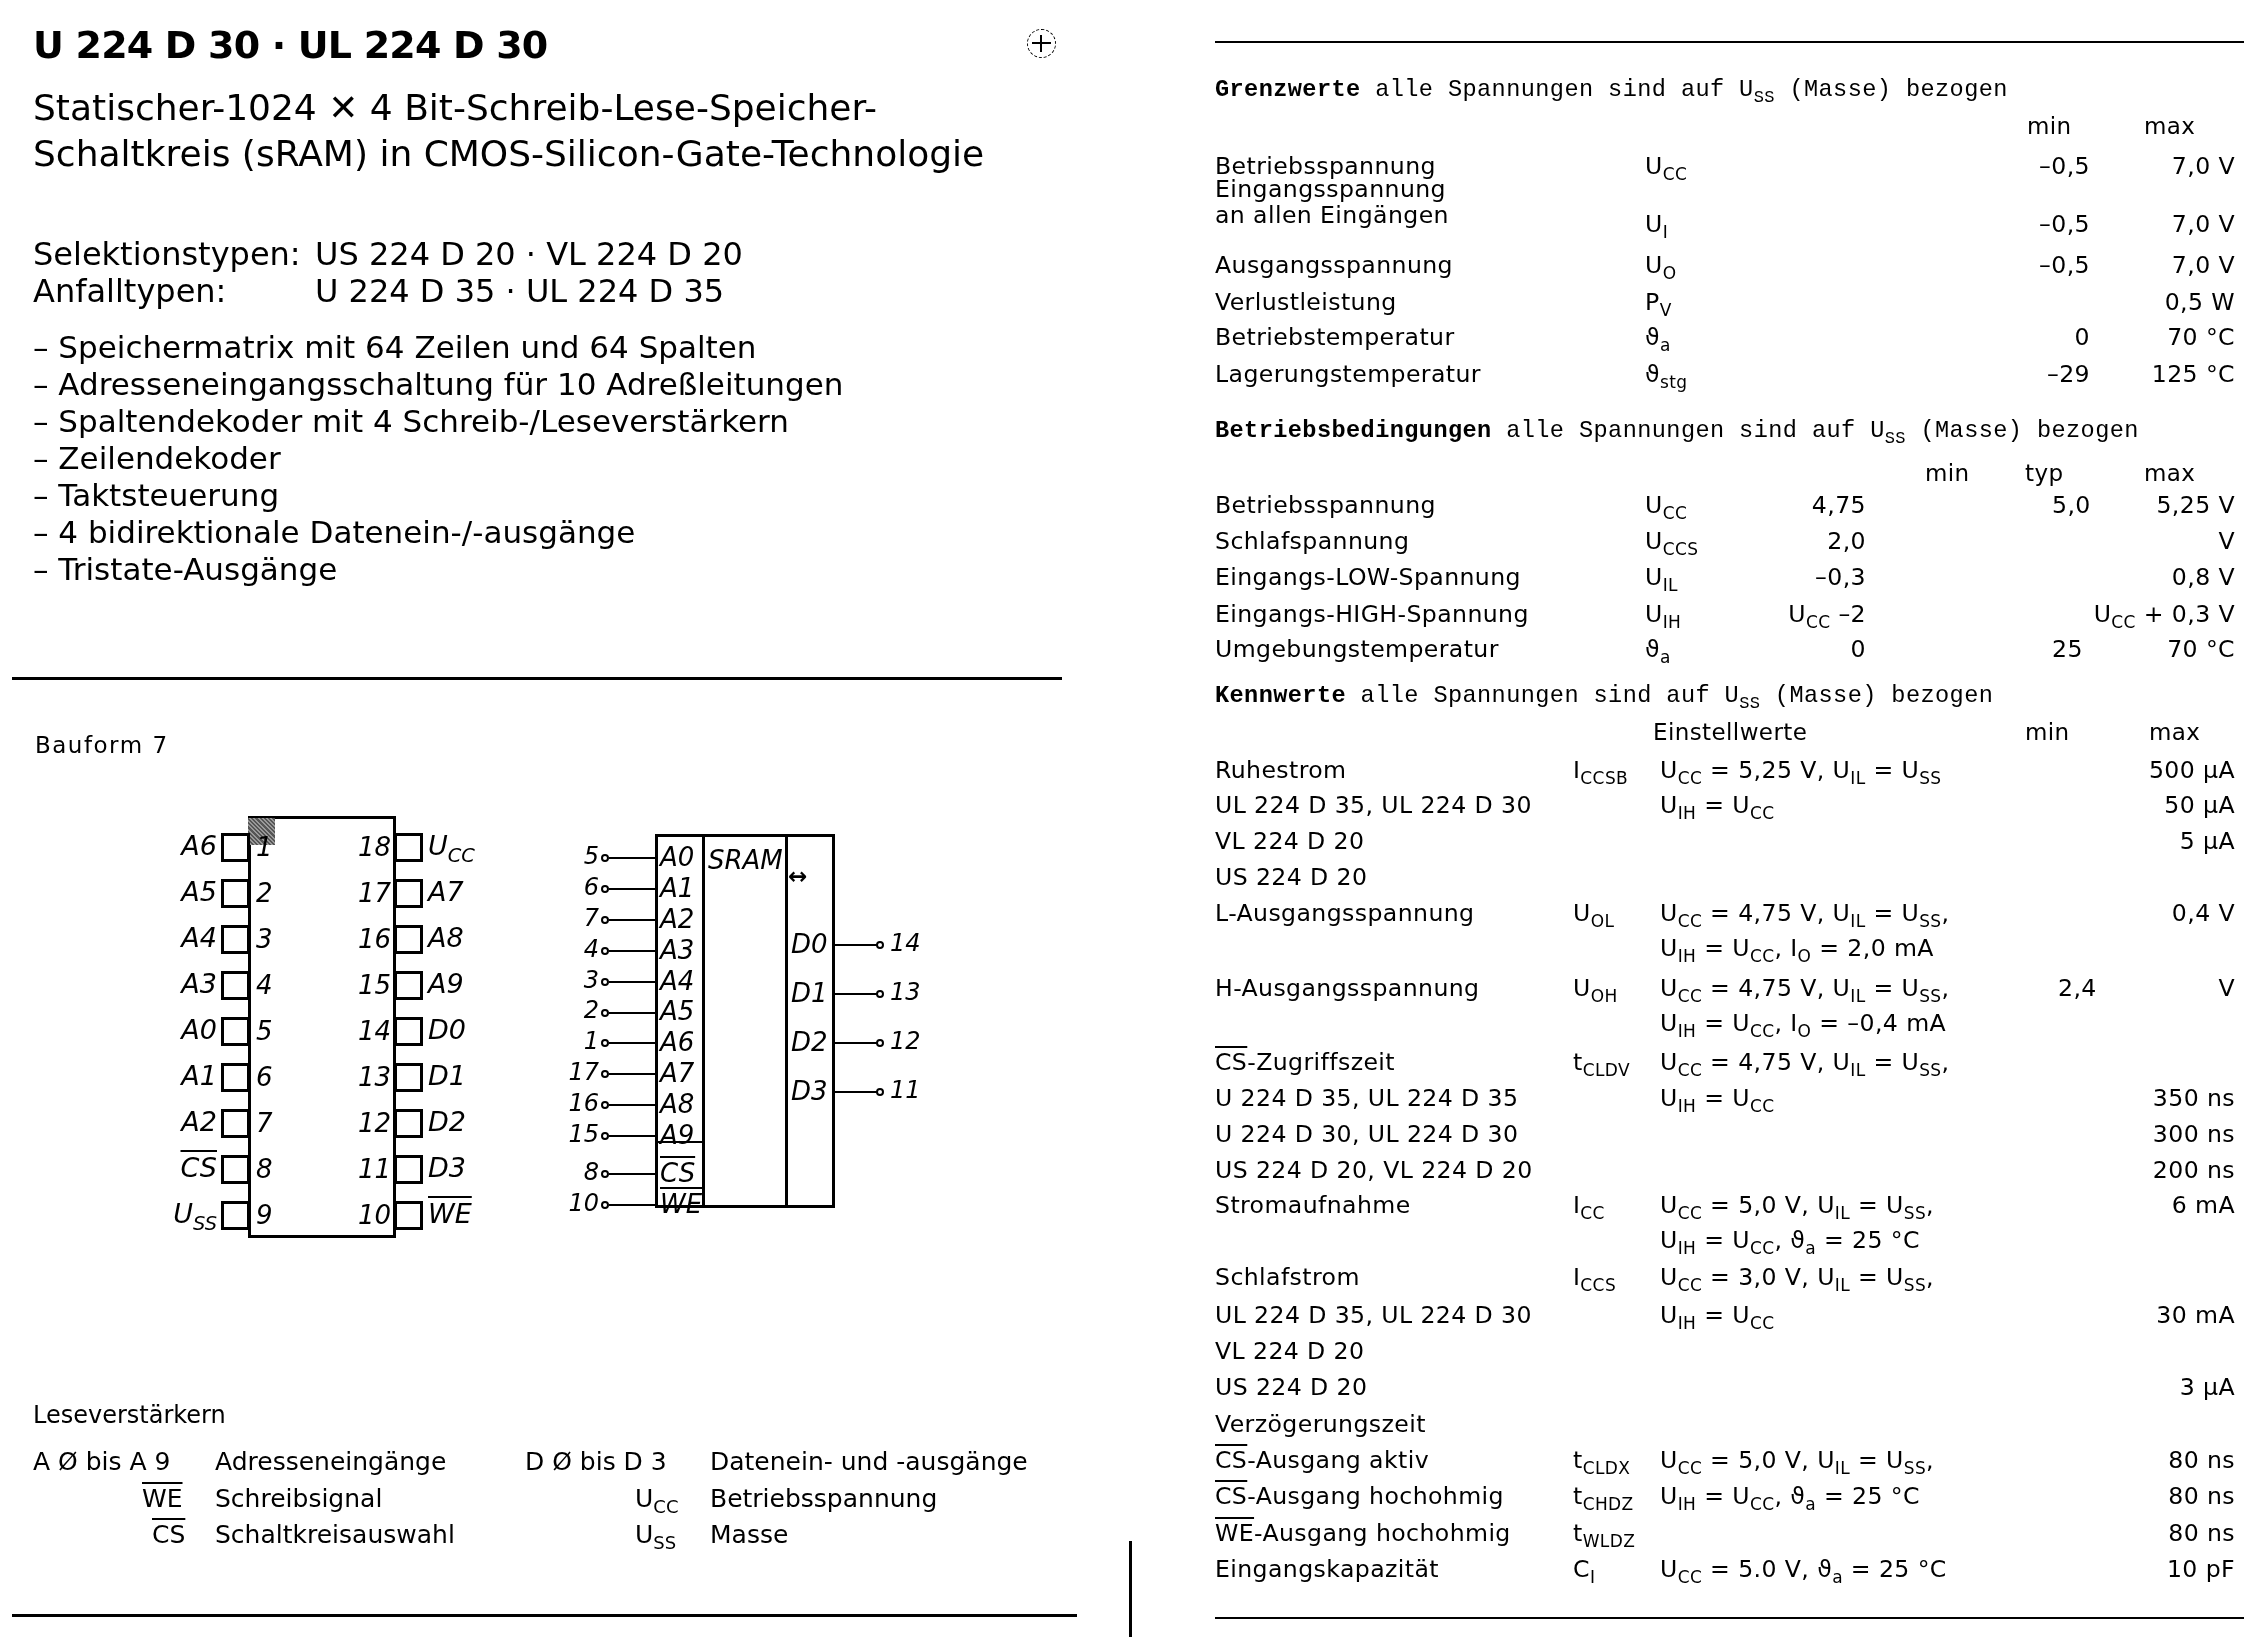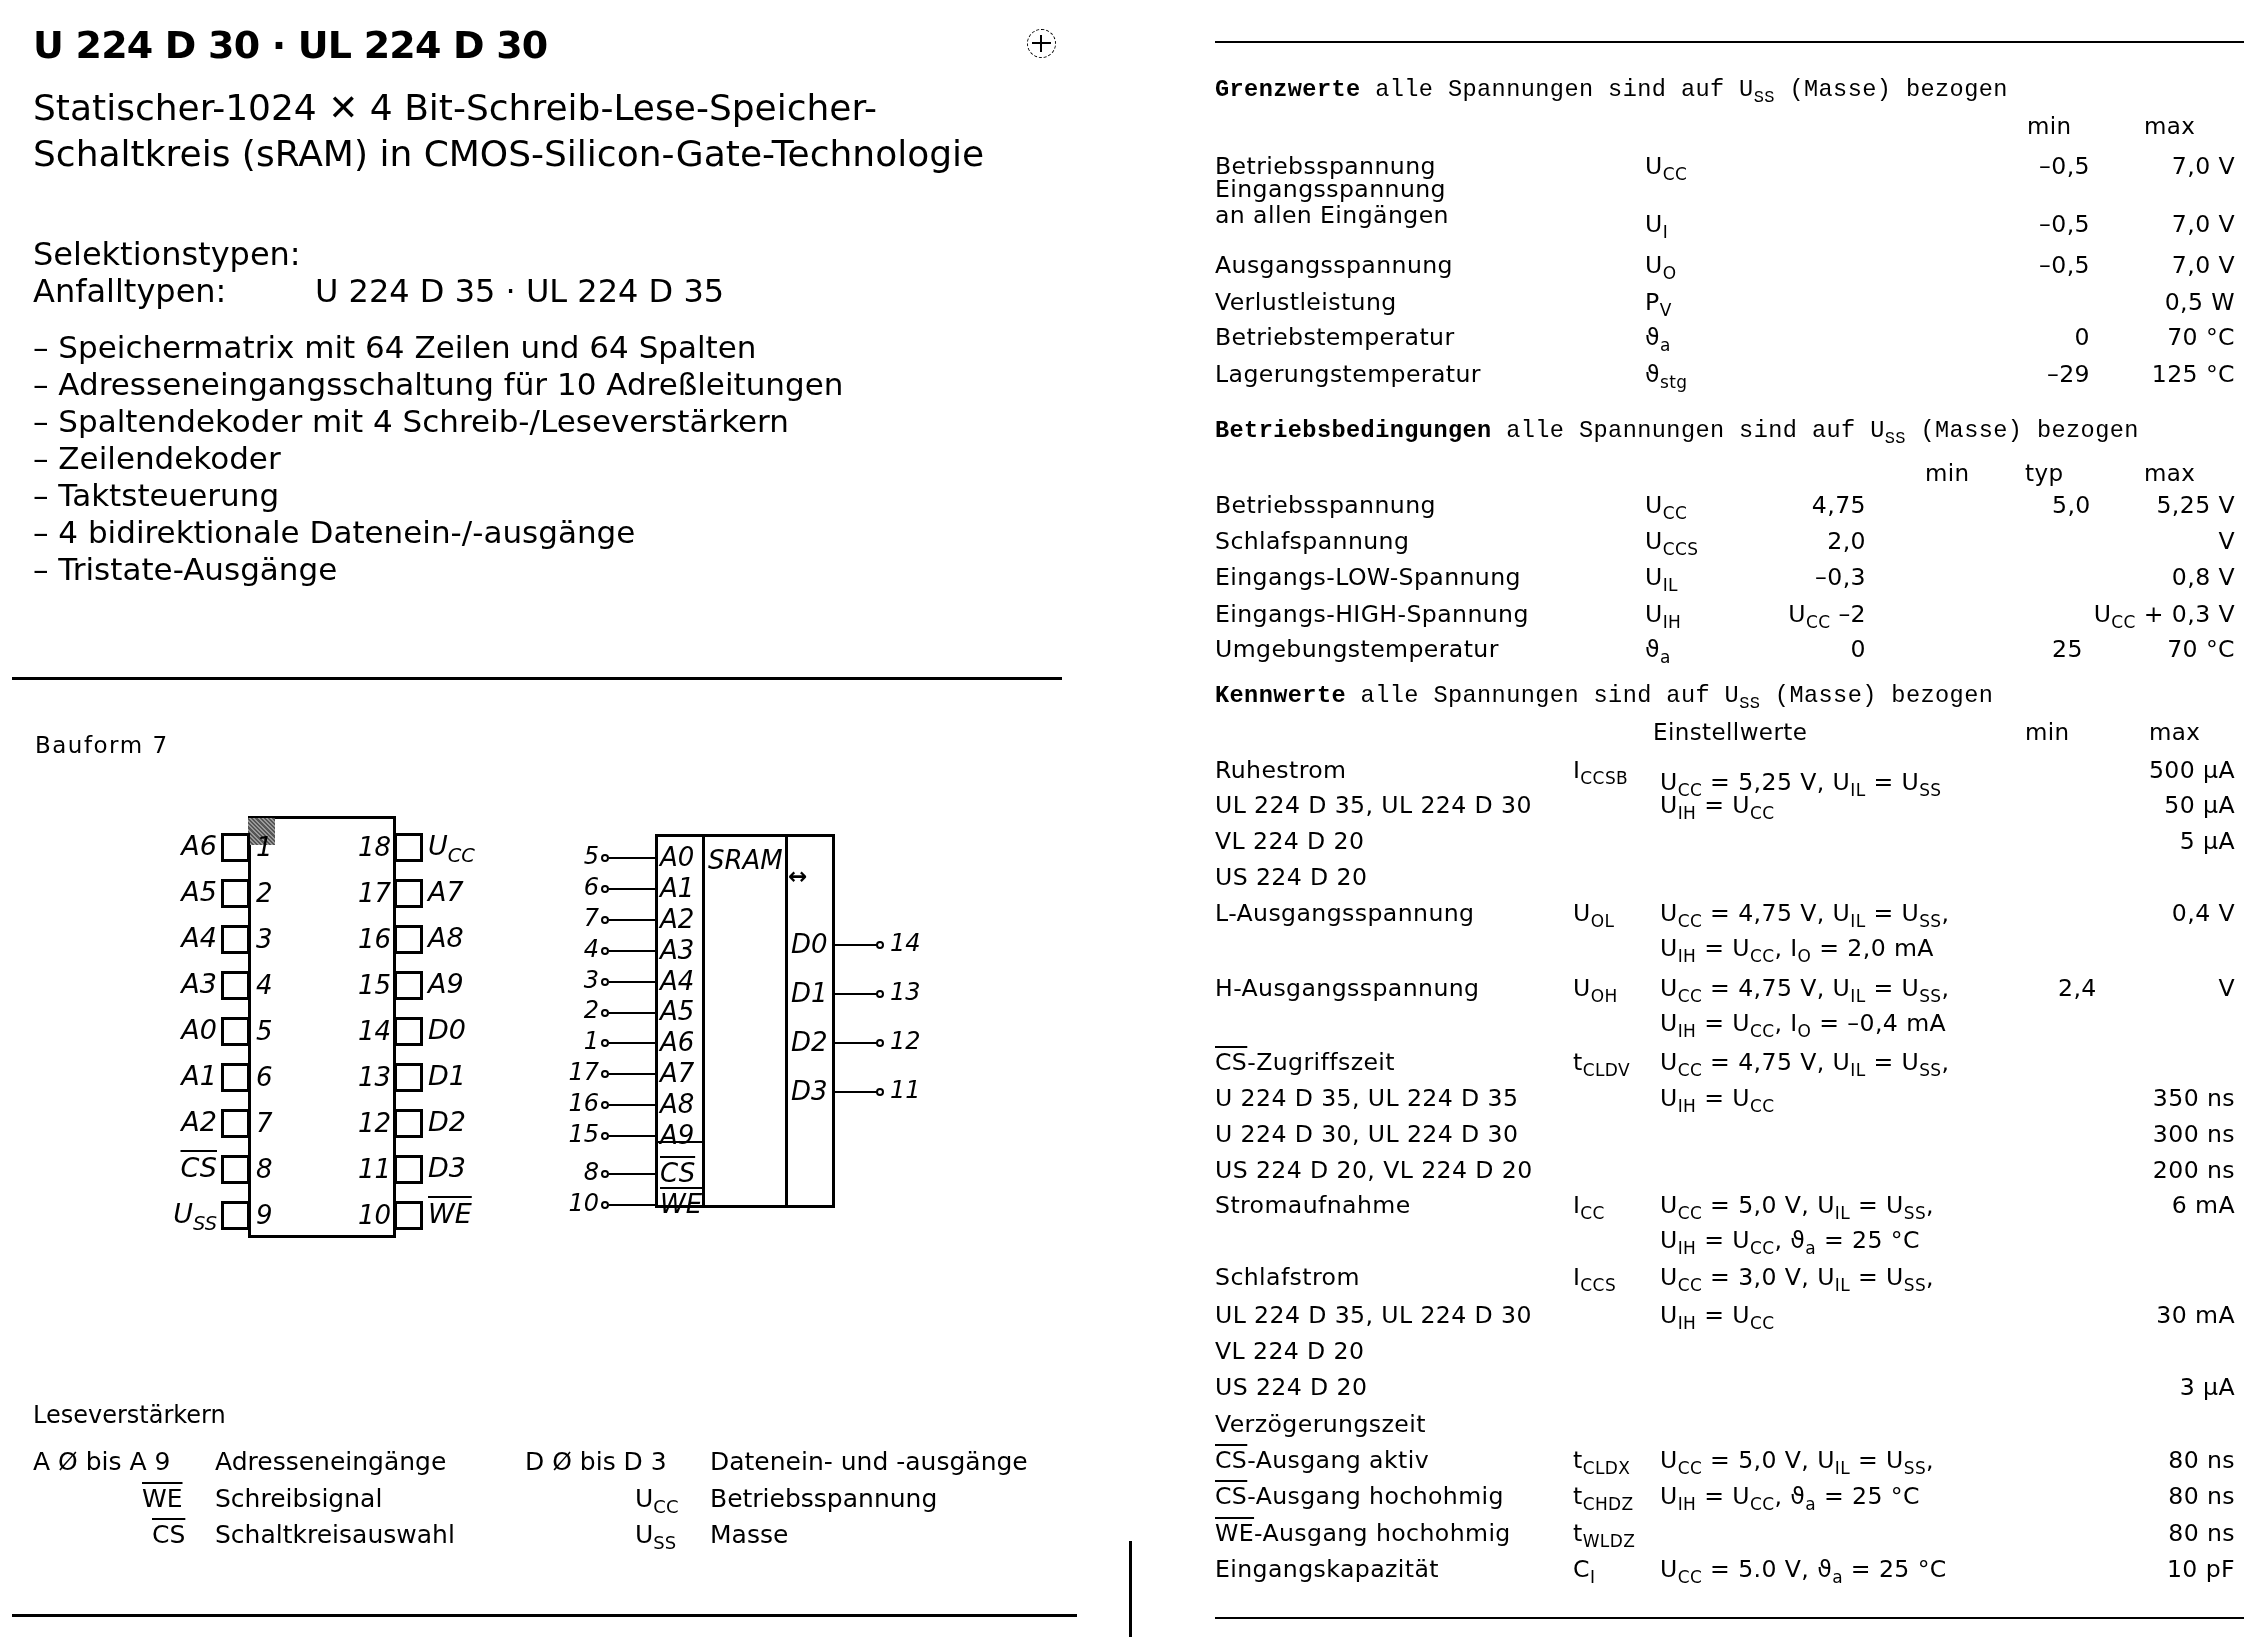--- a/index.html
+++ b/index.html
@@ -54,20 +54,21 @@
 <body>
 
 <div id="title" class="abs">U 224 D 30 · UL 224 D 30</div>
 <div id="reg-mark" class="abs"></div>
 
 <div id="subtitle" class="abs">Statischer-1024 ✕ 4 Bit-Schreib-Lese-Speicher-Schaltkreis (sRAM) in CMOS-Silicon-Gate-Technologie</div>
 
 <div id="types" class="abs">
   <div class="row">
     <span class="lbl">Selektionstypen:</span>
+    <span>US 224 D 20 · VL 224 D 20</span>
   </div>
   <div class="row">
     <span class="lbl">Anfalltypen:</span>
     <span>U 224 D 35 · UL 224 D 35</span>
   </div>
 </div>
 
 <ul id="features" class="abs">
   <li>Speichermatrix mit 64 Zeilen und 64 Spalten</li>
   <li>Adresseneingangsschaltung für 10 Adreßleitungen</li>
@@ -332,21 +333,21 @@
 <div class="tbl-row" style="top:635px;">
     <div class="c" style="left:0;">Umgebungstemperatur</div>
     <div class="c" style="left:430px;">ϑ<sub>a</sub></div>
     <div class="c" style="right:369px;">0</div>
     <div class="c" style="left:837px;">25</div>
     <div class="c" style="right:0; width:183px; text-align:right;">70 °C</div>
   </div>
 <div class="tbl-row" style="top:756px;">
     <div class="c" style="left:0;">Ruhestrom</div>
     <div class="c" style="left:358px;">I<sub>CCSB</sub></div>
-    <div class="c" style="left:445px;margin-top:12px;">U<sub>CC</sub> = 5,25 V, U<sub>IL</sub> = U<sub>SS</sub></div>
+    <div class="c" style="left:445px;">U<sub>CC</sub> = 5,25 V, U<sub>IL</sub> = U<sub>SS</sub></div>
     <div class="c" style="left:843px;"></div>
     <div class="c" style="right:0; width:152px; text-align:right;">500 µA</div>
   </div>
 <div class="tbl-row" style="top:791px;">
     <div class="c" style="left:0;">UL 224 D 35, UL 224 D 30</div>
     <div class="c" style="left:358px;"></div>
     <div class="c" style="left:445px;">U<sub>IH</sub> = U<sub>CC</sub></div>
     <div class="c" style="left:843px;"></div>
     <div class="c" style="right:0; width:152px; text-align:right;">50 µA</div>
   </div>

